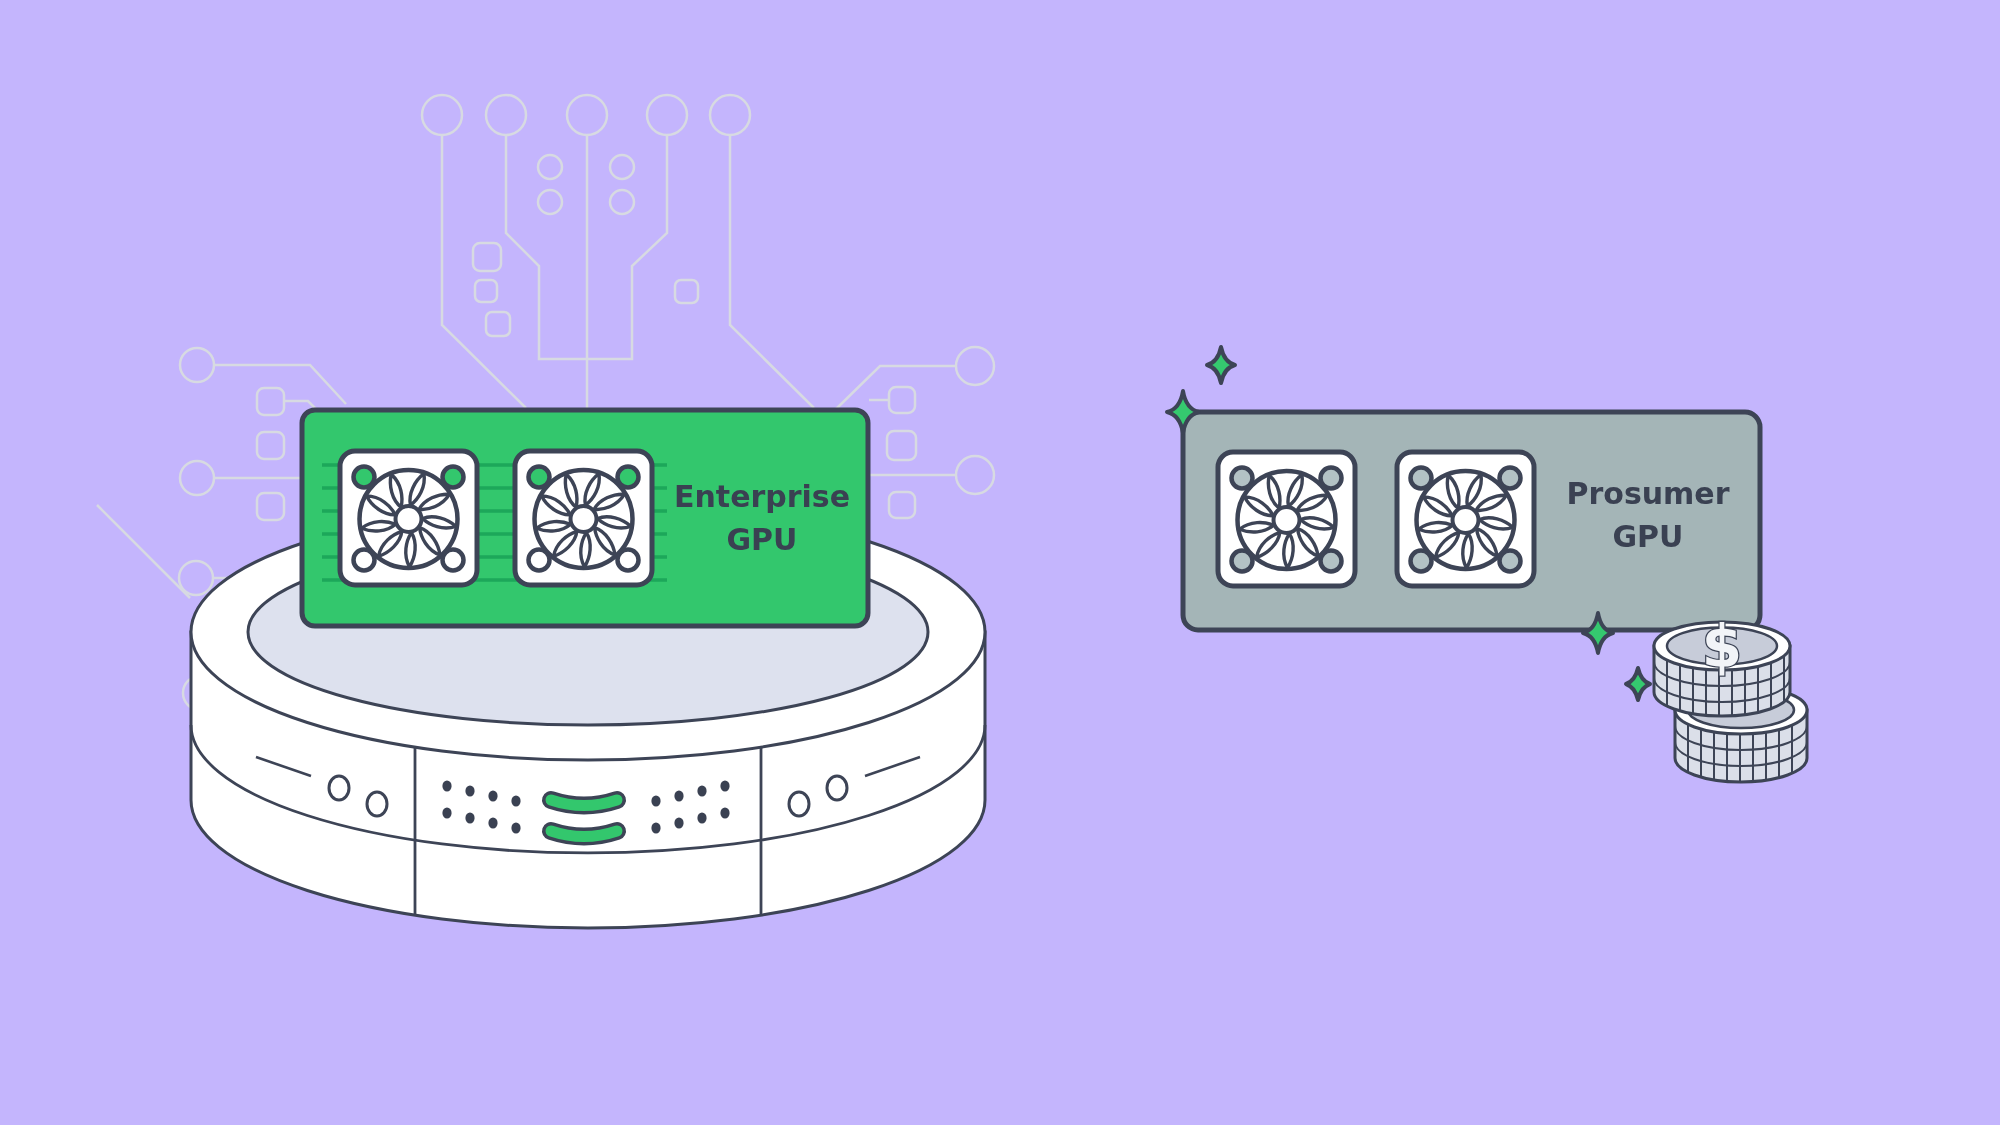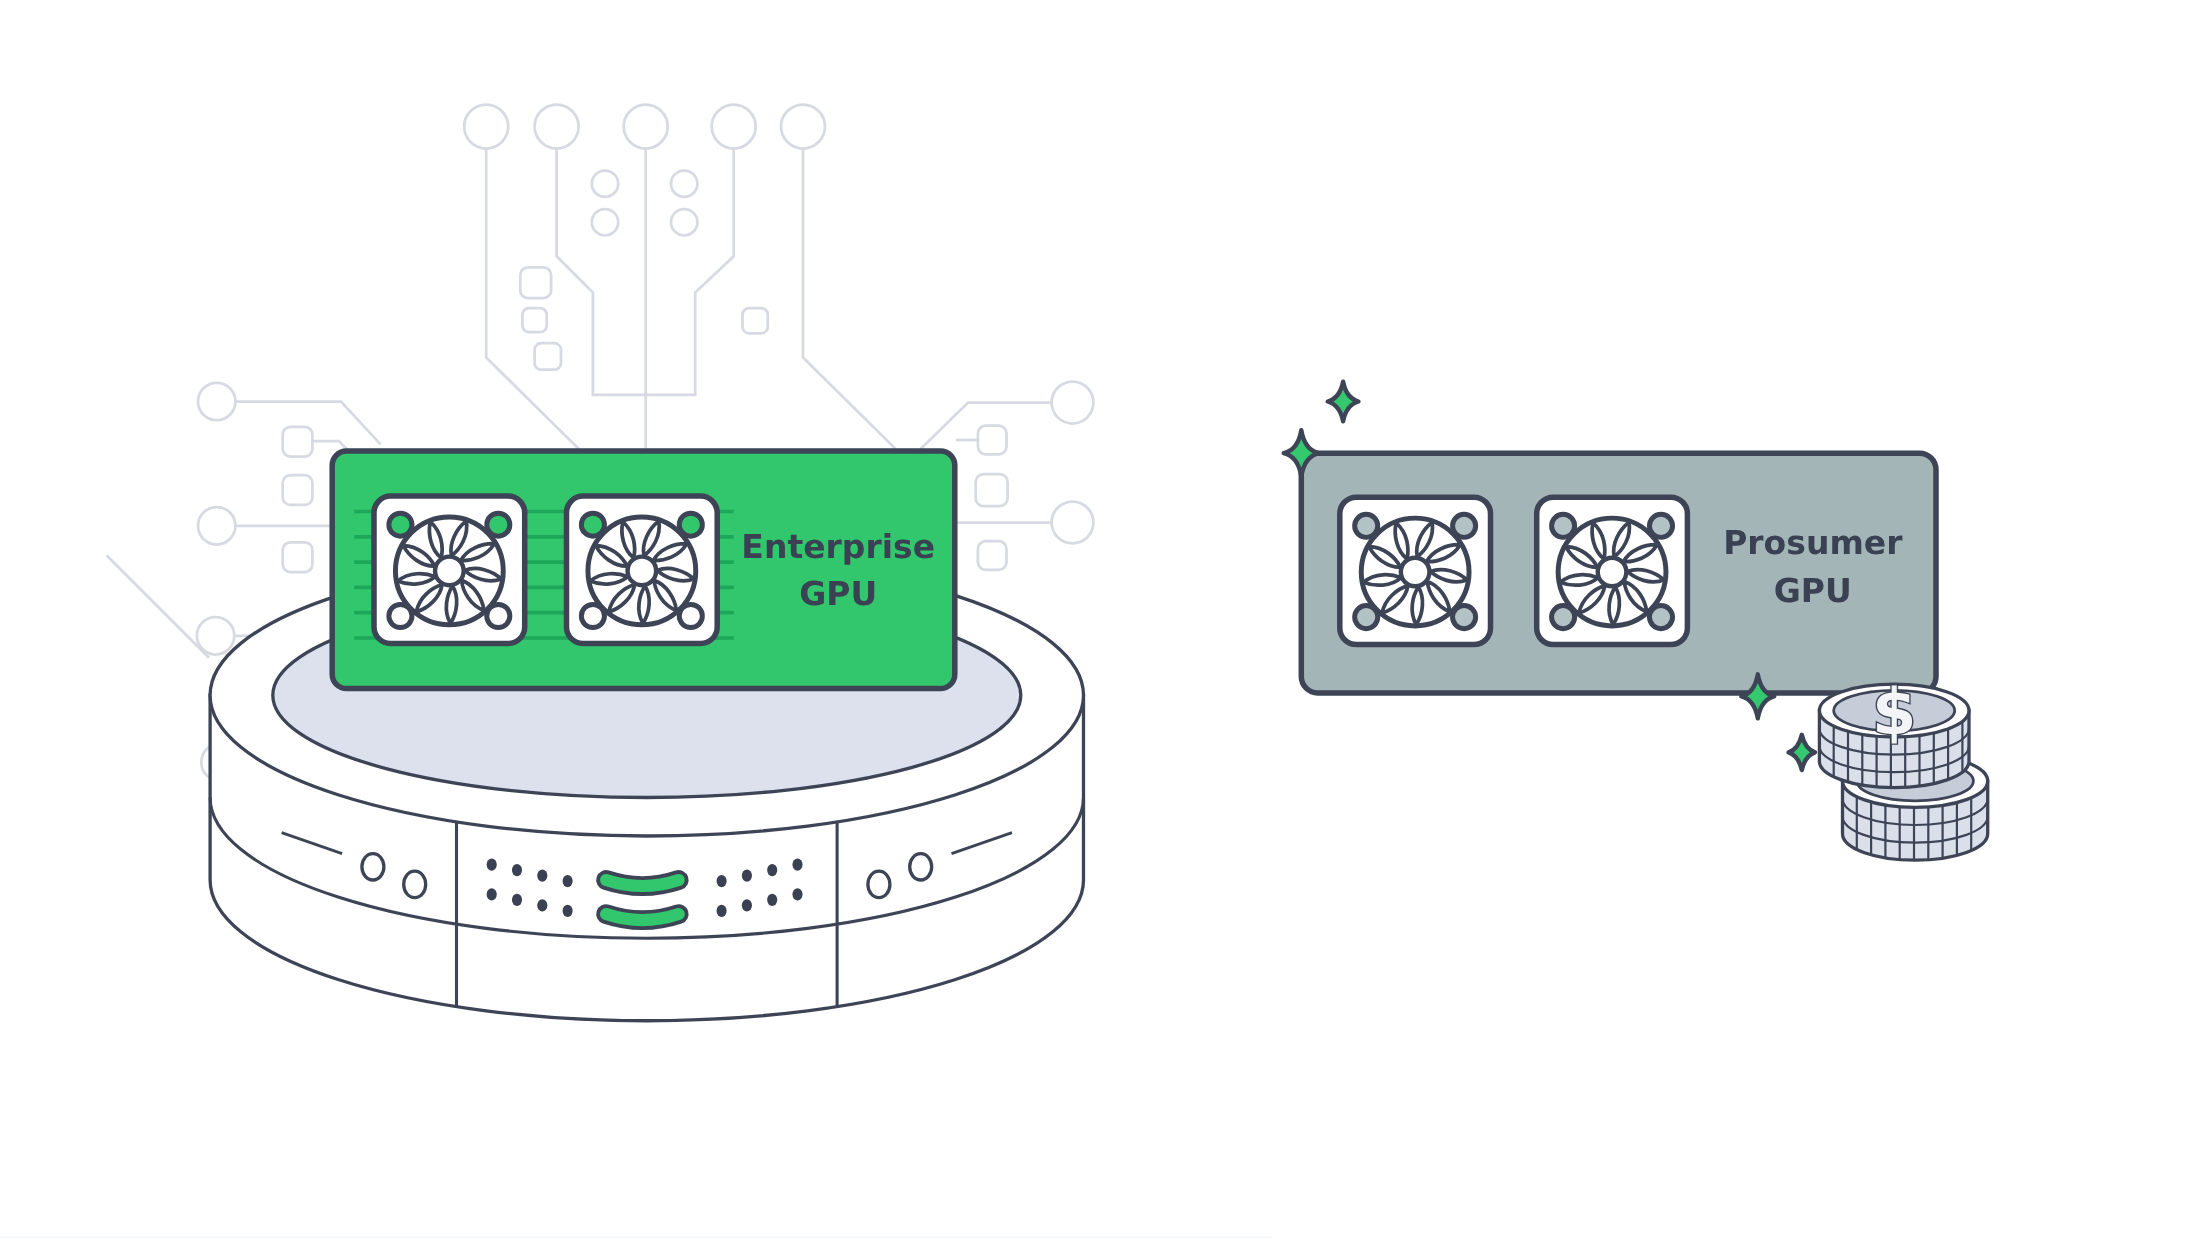--- a/index.html
+++ b/index.html
@@ -1,18 +1,18 @@
 <!DOCTYPE html>
 <html><head>
 <meta charset="utf-8">
 <style>
   html,body{margin:0;padding:0;background:#e4e6ea;}
   .stage{
     width:2000px;height:1125px;position:relative;overflow:hidden;
-    background:#ffffff;
+    background:#c4b5fd;
     font-family:"DejaVu Sans","Liberation Sans",sans-serif;
   }
   svg{display:block;}
   text.card-label{
     font-family:"DejaVu Sans","Liberation Sans",sans-serif;
     font-size:30px;font-weight:600;fill:#3a4152;
   }
   text.coin-symbol{
     font-family:"DejaVu Sans","Liberation Sans",sans-serif;
     font-size:58px;font-weight:bold;fill:#f2f4f8;stroke:#3d4456;stroke-width:2.5px;

